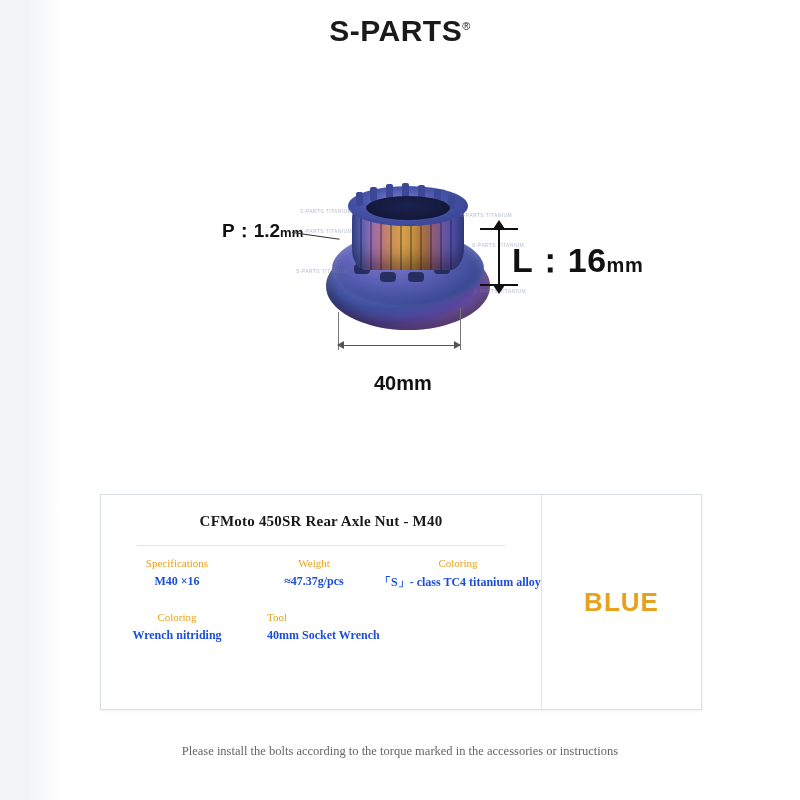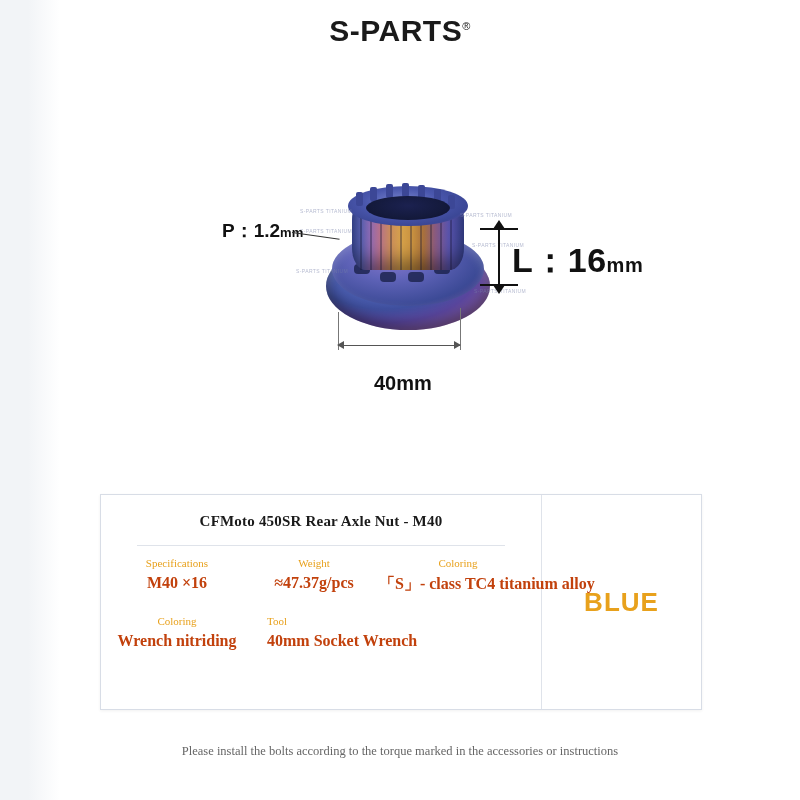--- a/index.html
+++ b/index.html
@@ -290,23 +290,23 @@
     padding: 0 4px;
     text-align: center;
   }
   .cell-label {
     color: #e8a11c;
     font-weight: normal;
     font-size: 11px;
     margin-bottom: 5px;
   }
   .cell-value {
-    color: #c2410c;
-    font-weight: bold;
-    font-size: 16px;
+    color: #1d4ed8;
+    font-weight: bold;
+    font-size: 12px;
     white-space: nowrap;
   }
   .cell.left-align { text-align: left; padding-left: 14px; }
 
   .spec-right {
     flex: 1;
     border-left: 1px solid #dfe3ea;
     display: flex;
     align-items: center;
     justify-content: center;

